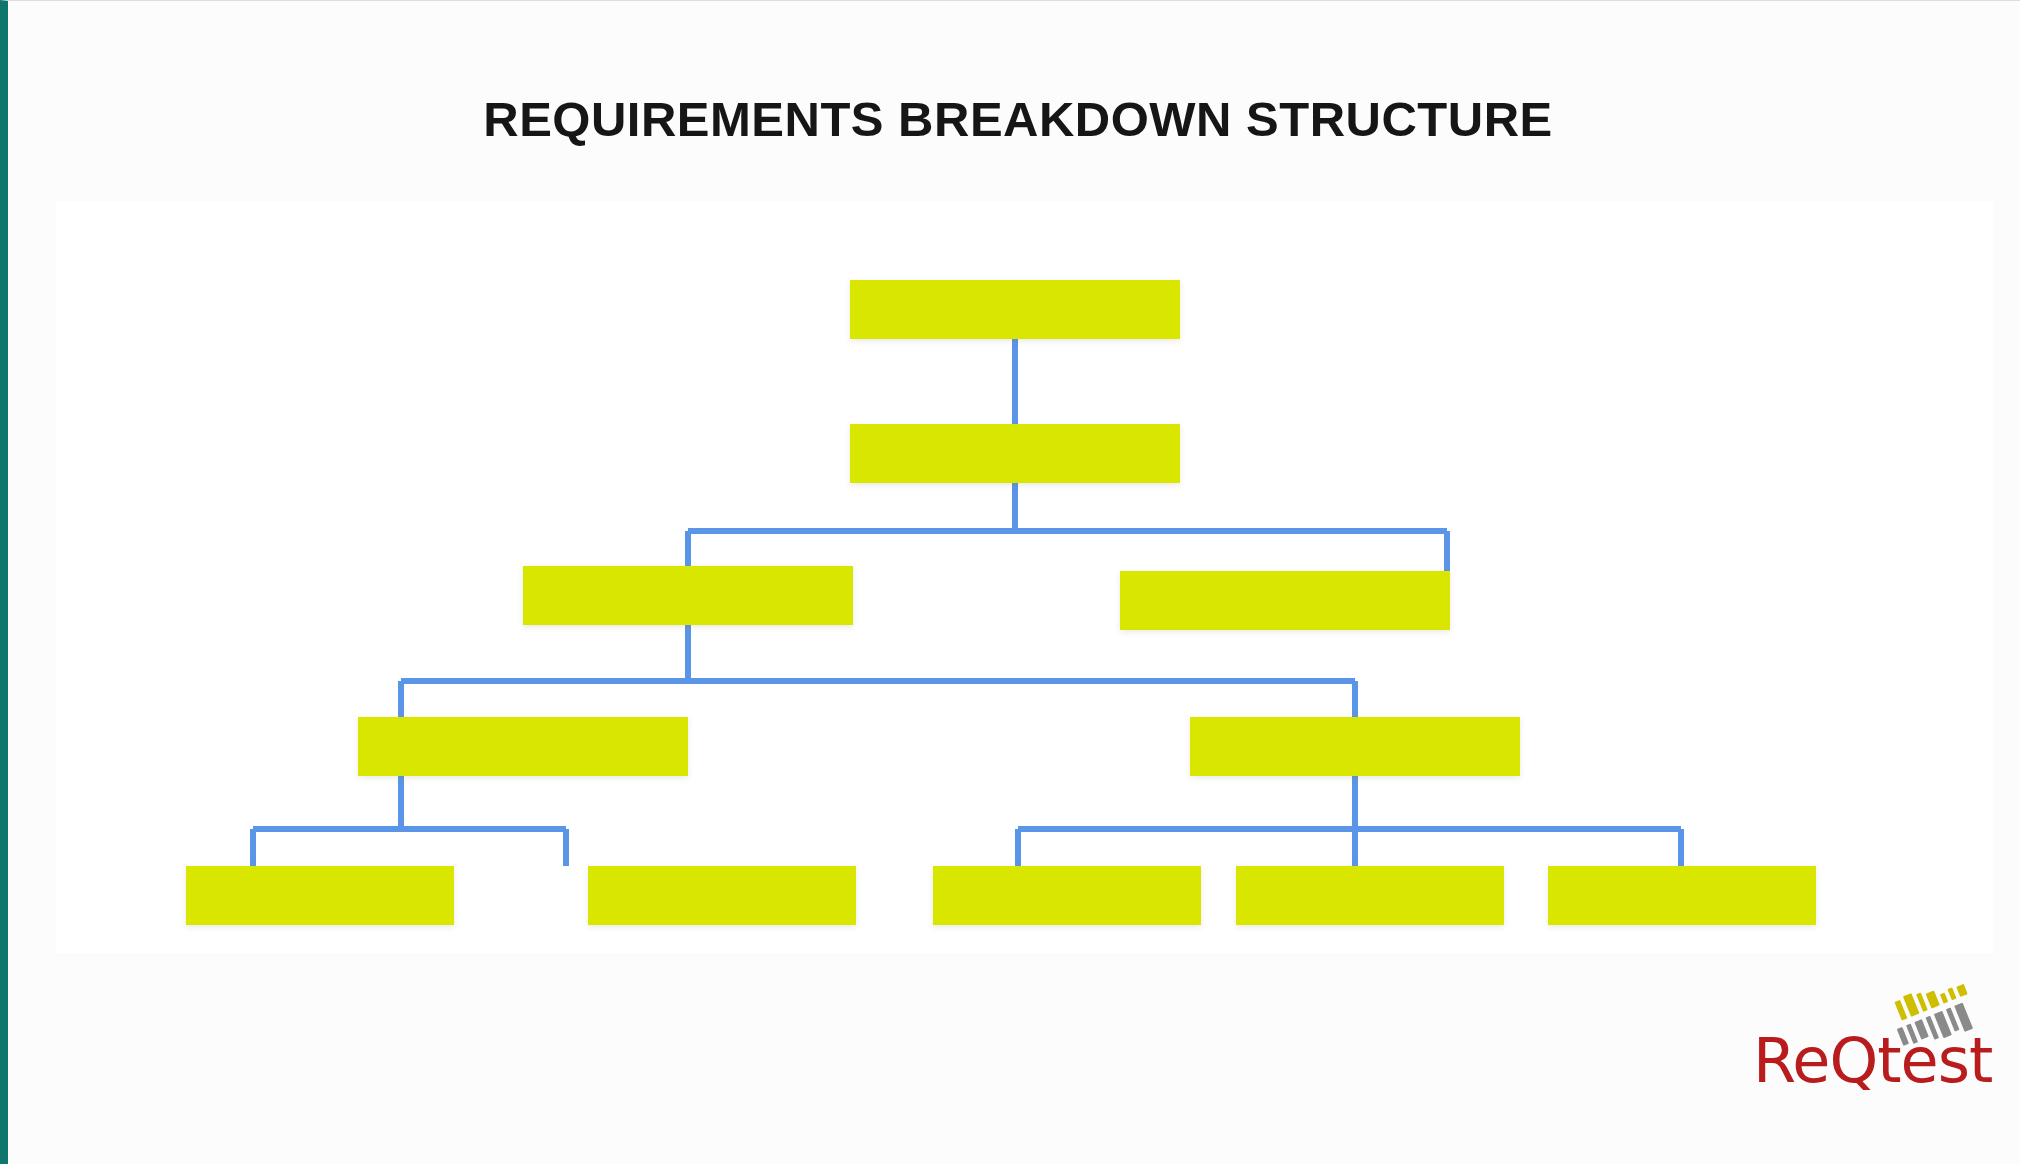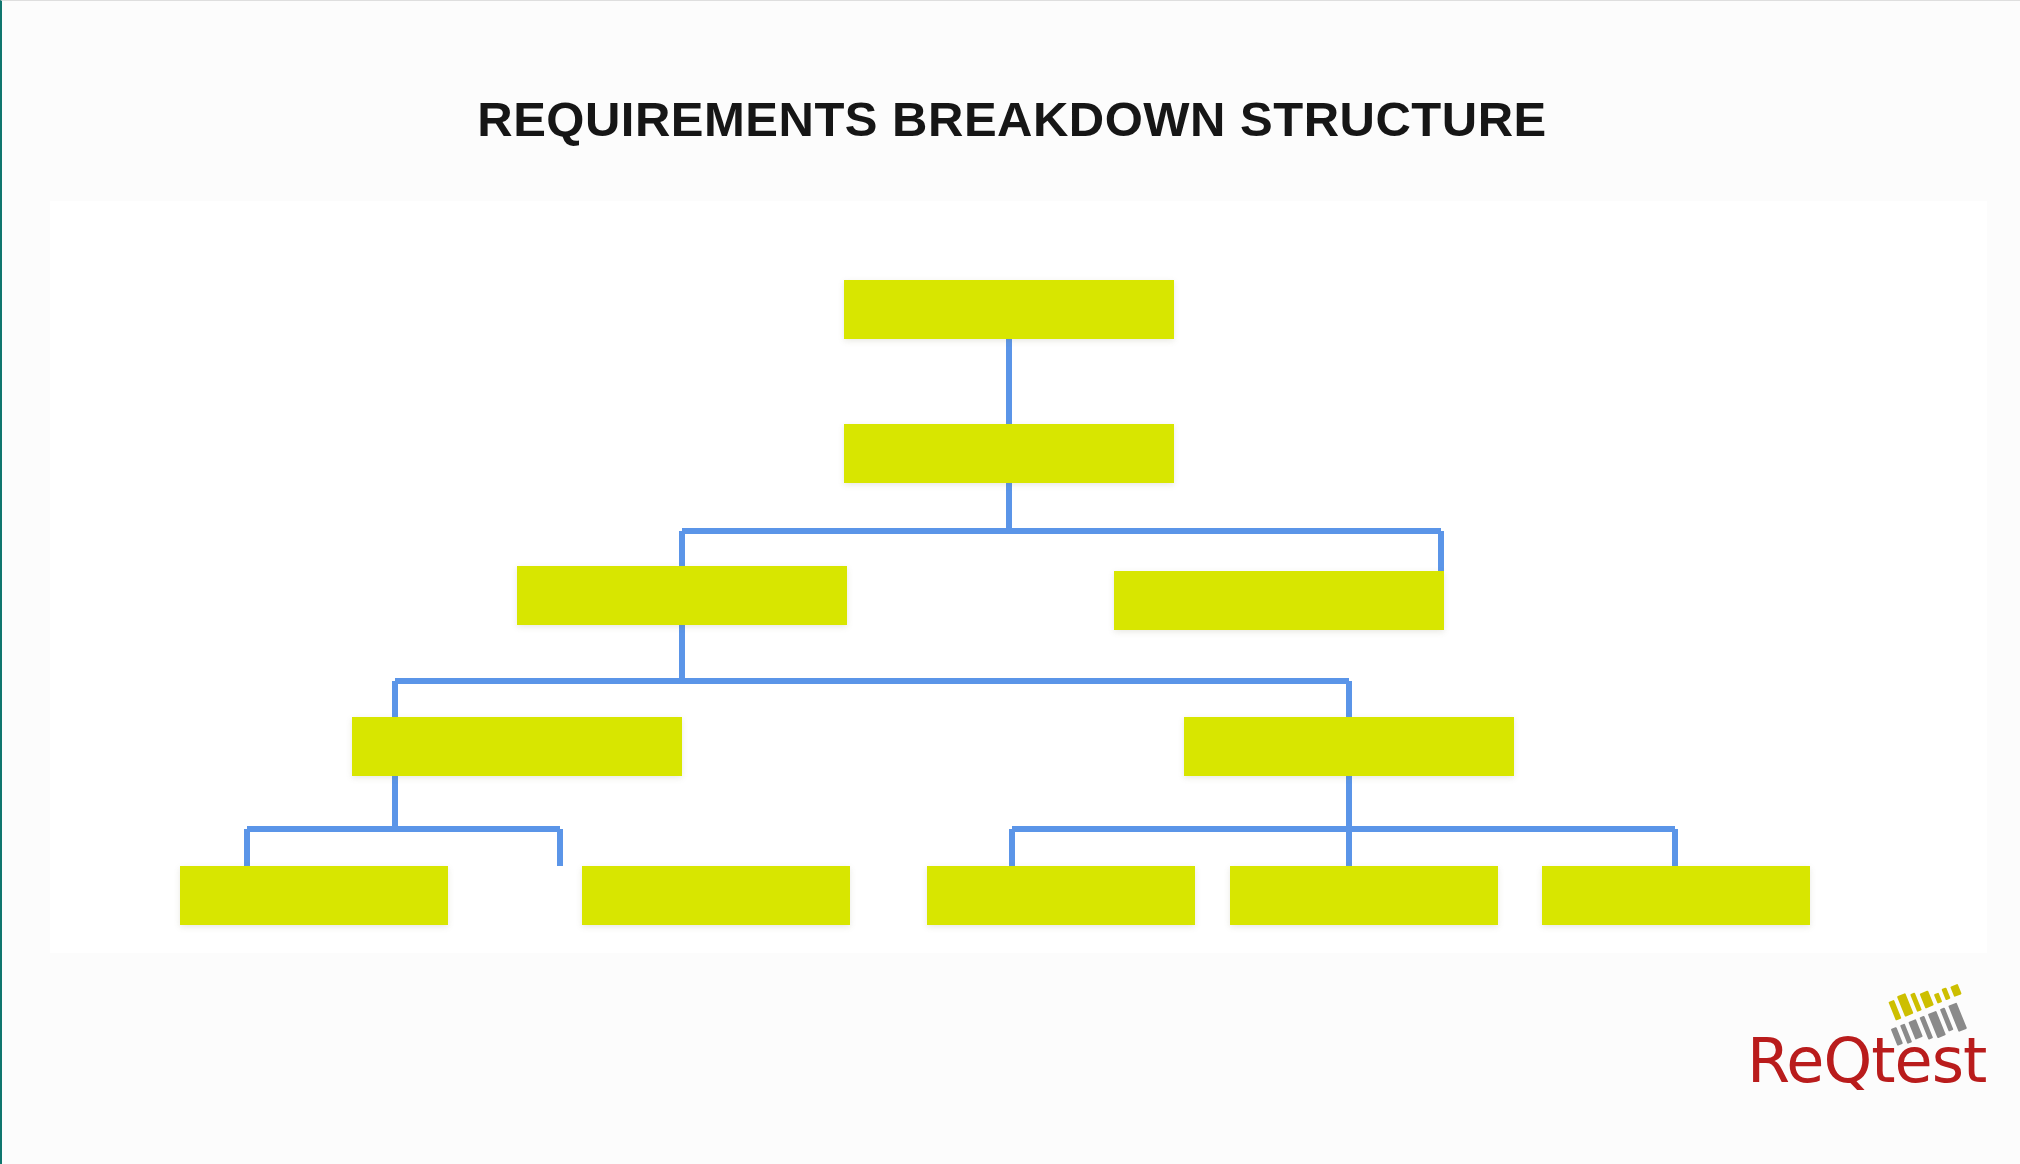--- a/index.html
+++ b/index.html
@@ -13,21 +13,21 @@
     font-family: "Liberation Sans", sans-serif;
     overflow: hidden;
   }
 
   #slide {
     position: relative;
     width: 2020px;
     height: 1164px;
     background: #fcfcfc;
     box-sizing: border-box;
-    border-left: 2px solid #0f766e;
+    border-left: 8px solid #0f766e;
     border-top: 1px solid #dedede;
     overflow: hidden;
   }
 
   #slide-title {
     position: absolute;
     left: 0;
     top: 90px;
     width: 2020px;
     text-align: center;

